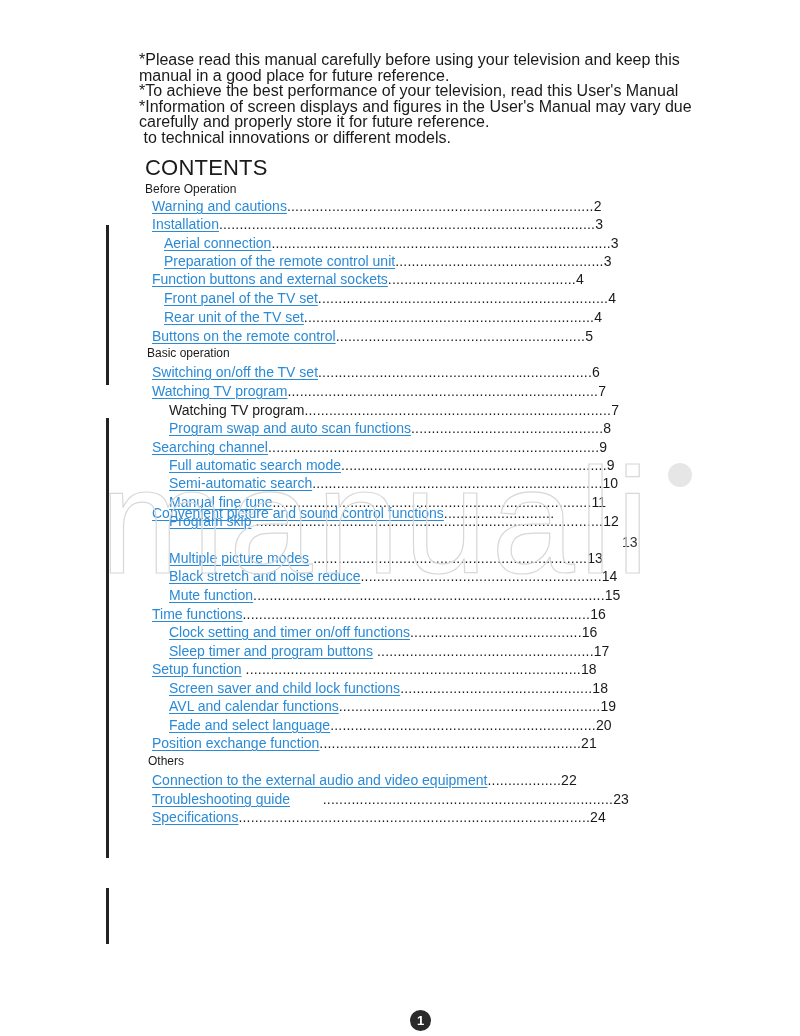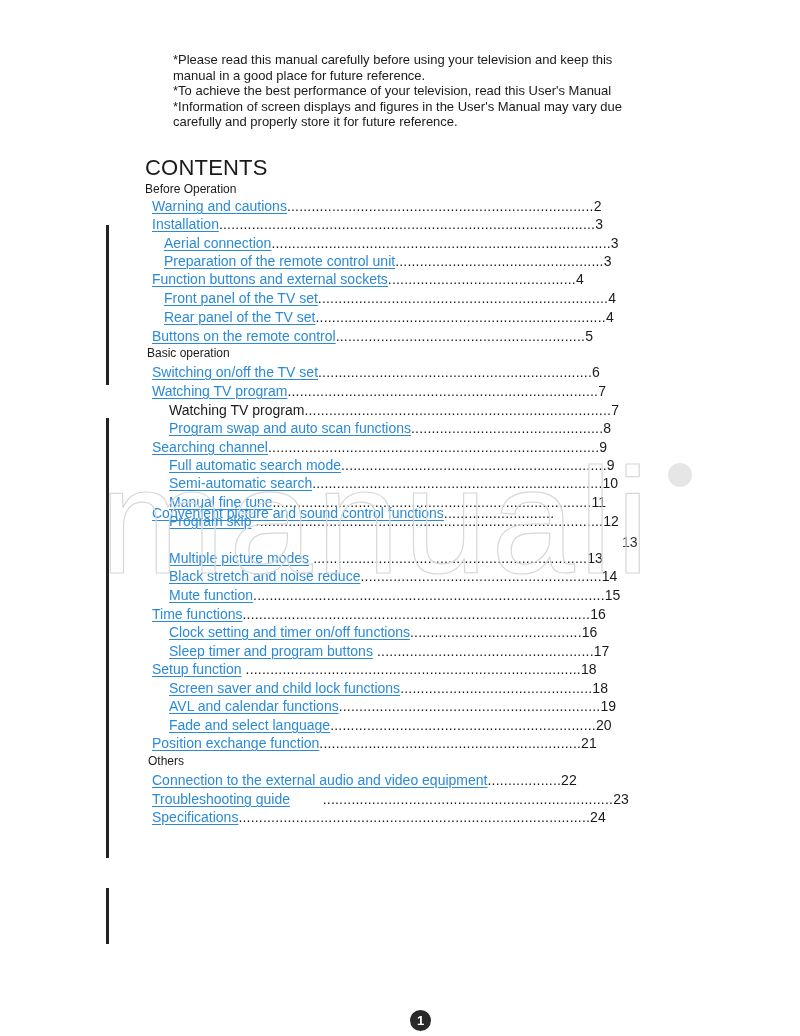--- a/index.html
+++ b/index.html
@@ -1,19 +1,19 @@
 <!DOCTYPE html>
 <html><head>
 <meta charset="utf-8">
 <style>
   html, body { margin: 0; padding: 0; background: #ffffff; }
   body { width: 800px; height: 1036px; position: relative; overflow: hidden;
          font-family: "Liberation Sans", sans-serif; color: #1a1a1a; }
   .notes { position: absolute; left: 139px; top: 52px; width: 440px;
-           font-size: 13px; line-height: 15.6px; color: #1a1a1a; margin-left: 34px; }
+           font-size: 16px; line-height: 15.6px; color: #1a1a1a; }
   .notes div { white-space: nowrap; }
   .title { position: absolute; left: 145px; top: 155px; font-size: 22px; line-height: 26px;
            color: #1a1a1a; letter-spacing: 0.2px; }
   .toc-line { position: absolute; height: 18px; font-size: 14px; line-height: 18px; white-space: nowrap; }
   .toc-line .label { color: #2b8ad6; text-decoration: underline; text-underline-offset: 2px;
                      text-decoration-thickness: 1px; text-align: right; }
   .toc-line .label.plain { color: #1a1a1a; text-decoration: none; }
   .toc-line .dots { color: #1a1a1a; letter-spacing: 0.2px; }
   .toc-line .page { color: #1a1a1a; }
   .section { position: absolute; font-size: 12px; line-height: 18px; color: #1a1a1a; }
@@ -27,33 +27,34 @@
 </style>
 </head>
 <body>
 
 <div class="notes">
   <div>*Please read this manual carefully before using your television and keep this</div>
   <div>manual in a good place for future reference.</div>
   <div>*To achieve the best performance of your television, read this User's Manual</div>
   <div>*Information of screen displays and figures in the User's Manual may vary due</div>
   <div>carefully and properly store it for future reference.</div>
+  <div style="white-space:pre"> to technical innovations or different models.</div>
 </div>
 
 <div class="title">CONTENTS</div>
 
 <div class="section" style="left:145px;top:180px">Before Operation</div>
 
 <div class="toc-line" style="left:152px;top:197px"><span class="label">Warning and cautions</span><span class="dots">...........................................................................</span><span class="page">2</span></div>
 <div class="toc-line" style="left:152px;top:215px"><span class="label">Installation</span><span class="dots">............................................................................................</span><span class="page">3</span></div>
 <div class="toc-line" style="left:164px;top:234px"><span class="label">Aerial connection</span><span class="dots">...................................................................................</span><span class="page">3</span></div>
 <div class="toc-line" style="left:164px;top:252px"><span class="label">Preparation of the remote control unit</span><span class="dots">...................................................</span><span class="page">3</span></div>
 <div class="toc-line" style="left:152px;top:270px"><span class="label">Function buttons and external sockets</span><span class="dots">..............................................</span><span class="page">4</span></div>
 <div class="toc-line" style="left:164px;top:289px"><span class="label">Front panel of the TV set</span><span class="dots">.......................................................................</span><span class="page">4</span></div>
-<div class="toc-line" style="left:164px;top:308px"><span class="label">Rear panel of the TV set</span><span class="dots">.......................................................................</span><span class="page">4</span></div>
+<div class="toc-line" style="left:164px;top:308px"><span class="label">Rear unit of the TV set</span><span class="dots">.......................................................................</span><span class="page">4</span></div>
 <div class="toc-line" style="left:152px;top:327px"><span class="label">Buttons on the remote control</span><span class="dots">.............................................................</span><span class="page">5</span></div>
 
 <div class="section" style="left:147px;top:344px">Basic operation</div>
 
 <div class="toc-line" style="left:152px;top:363px"><span class="label">Switching on/off the TV set</span><span class="dots">...................................................................</span><span class="page">6</span></div>
 <div class="toc-line" style="left:152px;top:382px"><span class="label">Watching TV program</span><span class="dots">............................................................................</span><span class="page">7</span></div>
 <div class="toc-line" style="left:169px;top:401px"><span class="label plain">Watching TV program</span><span class="dots">...........................................................................</span><span class="page">7</span></div>
 <div class="toc-line" style="left:169px;top:419px"><span class="label">Program swap and auto scan functions</span><span class="dots">...............................................</span><span class="page">8</span></div>
 <div class="toc-line" style="left:152px;top:438px"><span class="label">Searching channel</span><span class="dots">.................................................................................</span><span class="page">9</span></div>
 <div class="toc-line" style="left:169px;top:456px"><span class="label">Full automatic search mode</span><span class="dots">.................................................................</span><span class="page">9</span></div>

